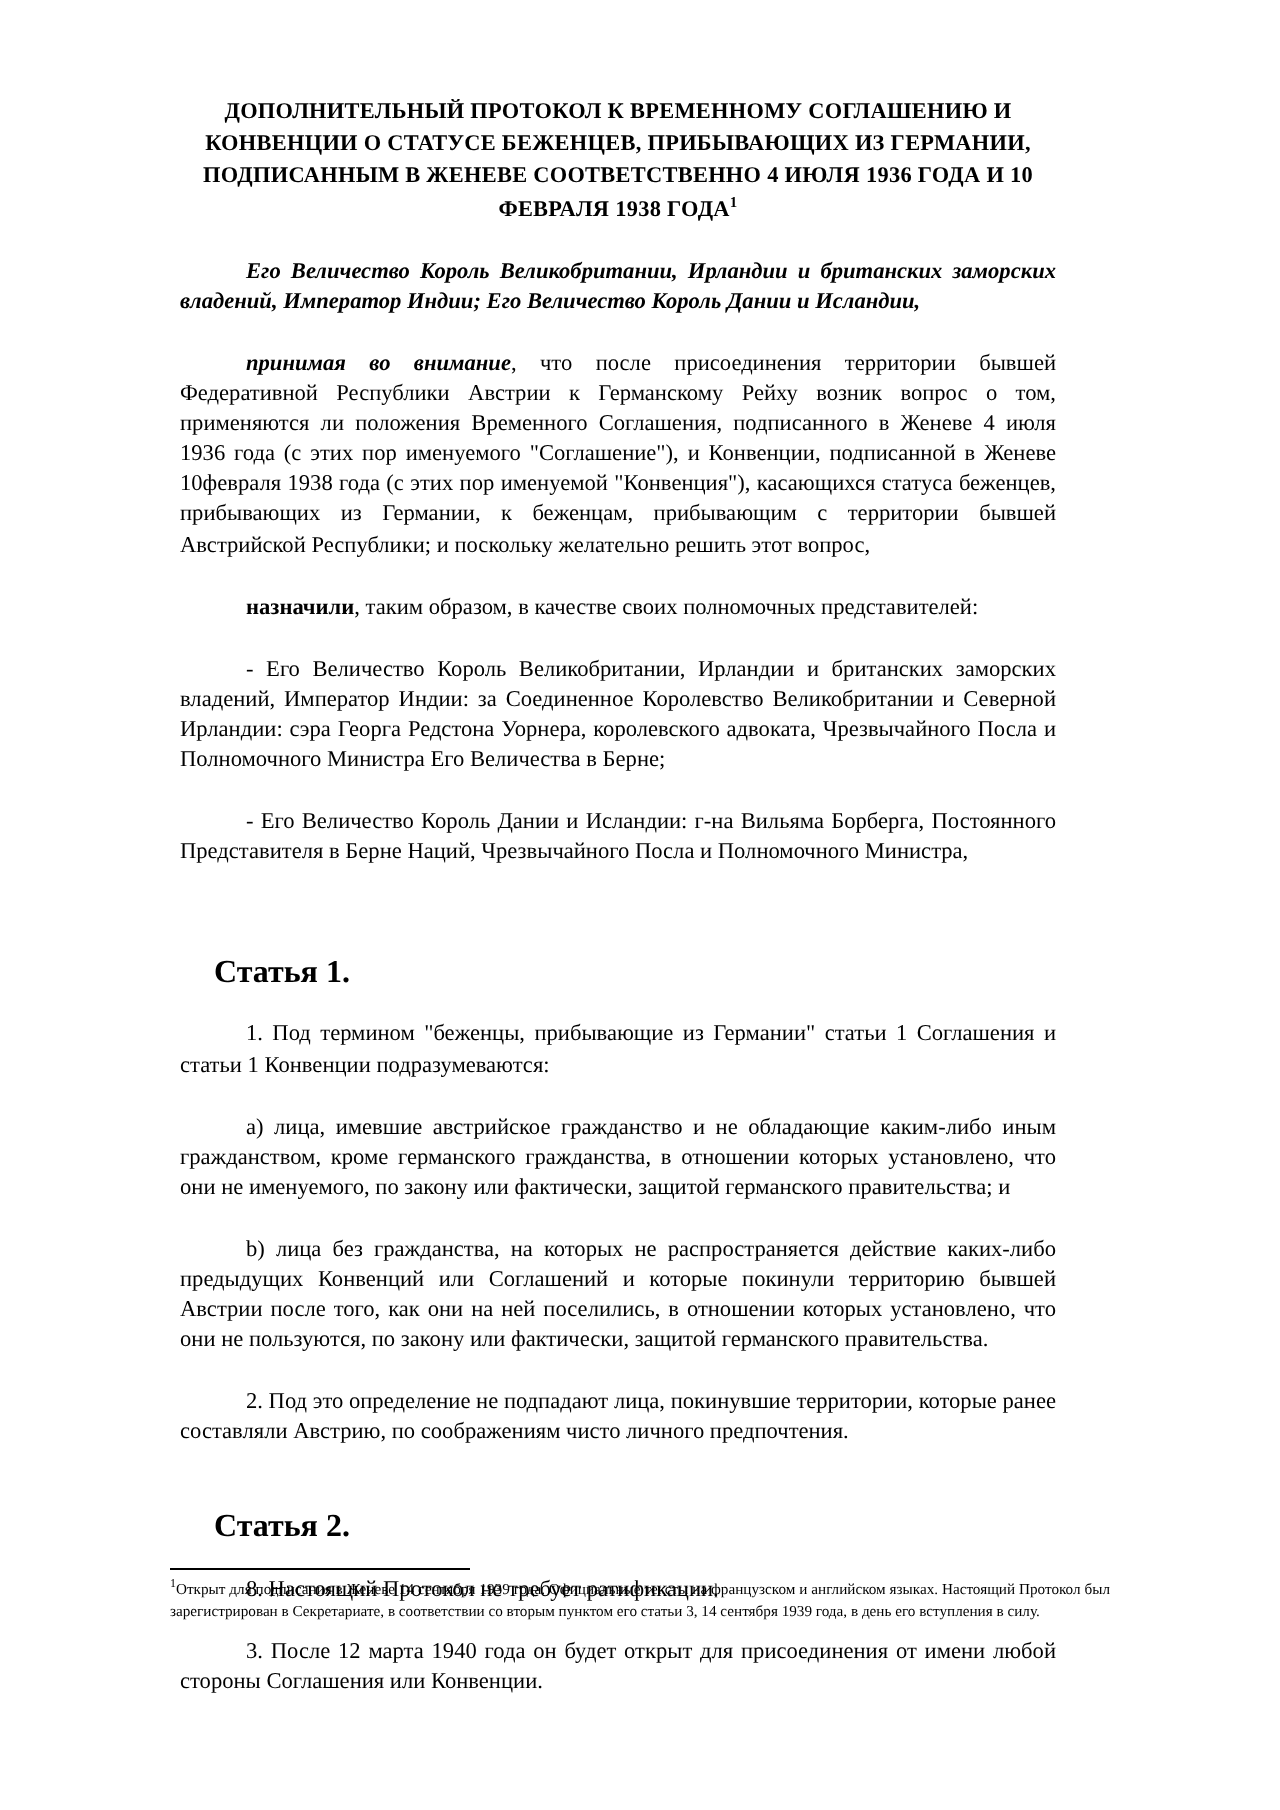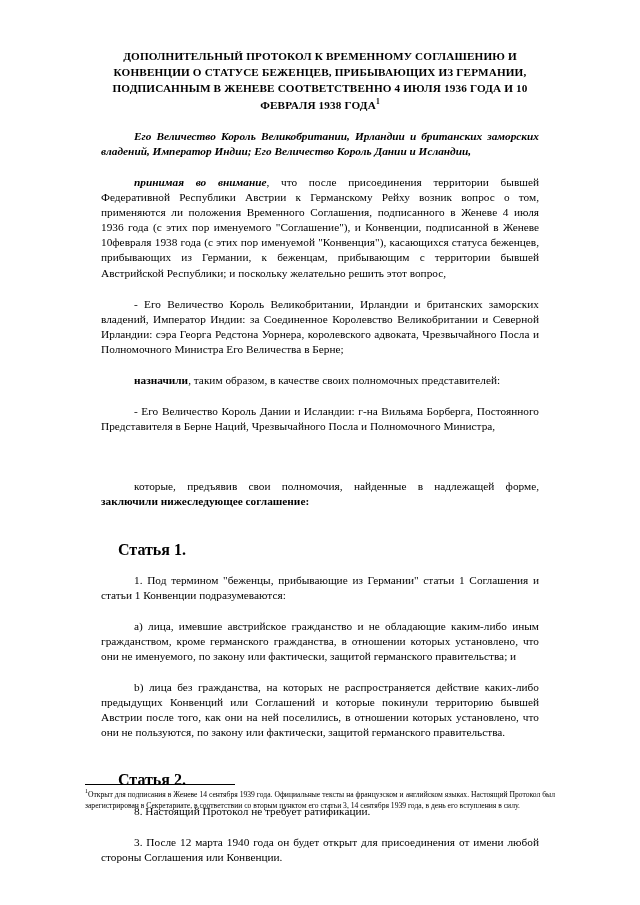--- a/index.html
+++ b/index.html
@@ -18,21 +18,21 @@
   .page {
     position: relative;
     width: 640px;
     height: 905px;
     box-sizing: border-box;
     padding: 0;
     overflow: hidden;
   }
   .content {
     position: absolute;
-    left: 85px;
+    left: 74px;
     top: 48px;
     width: 470px;
   }
   .doc-title {
     font-size: 11.2px;
     font-weight: bold;
     line-height: 16.2px;
     text-align: center;
     letter-spacing: 0.15px;
     margin: 0 0 14px 0;
@@ -93,36 +93,36 @@
 <div class="page">
 
   <div class="content">
 
     <h1 class="doc-title"><span>ДОПОЛНИТЕЛЬНЫЙ ПРОТОКОЛ К ВРЕМЕННОМУ СОГЛАШЕНИЮ И КОНВЕНЦИИ О СТАТУСЕ БЕЖЕНЦЕВ, ПРИБЫВАЮЩИХ ИЗ ГЕРМАНИИ, ПОДПИСАННЫМ В ЖЕНЕВЕ СООТВЕТСТВЕННО 4 ИЮЛЯ 1936 ГОДА И 10 ФЕВРАЛЯ 1938 ГОДА</span><sup>1</sup></h1>
 
     <p class="para"><span class="bi">Его Величество Король Великобритании, Ирландии и британских заморских владений, Император Индии; Его Величество Король Дании и Исландии,</span></p>
 
     <p class="para"><span class="bi">принимая во внимание</span><span>, что после присоединения территории бывшей Федеративной Республики Австрии к Германскому Рейху возник вопрос о том, применяются ли положения Временного Соглашения, подписанного в Женеве 4 июля 1936 года (с этих пор именуемого "Соглашение"), и Конвенции, подписанной в Женеве 10февраля 1938 года (с этих пор именуемой "Конвенция"), касающихся статуса беженцев, прибывающих из Германии, к беженцам, прибывающим с территории бывшей Австрийской Республики; и поскольку желательно решить этот вопрос,</span></p>
 
+    <p class="para"><span class="b">назначили</span><span>, таким образом, в качестве своих полномочных представителей:</span></p>
+
     <p class="para"><span>- Его Величество Король Великобритании, Ирландии и британских заморских владений, Император Индии: за Соединенное Королевство Великобритании и Северной Ирландии: сэра Георга Редстона Уорнера, королевского адвоката, Чрезвычайного Посла и Полномочного Министра Его Величества в Берне;</span></p>
-
-    <p class="para"><span class="b">назначили</span><span>, таким образом, в качестве своих полномочных представителей:</span></p>
 
     <p class="para"><span>- Его Величество Король Дании и Исландии: г-на Вильяма Борберга, Постоянного Представителя в Берне Наций, Чрезвычайного Посла и Полномочного Министра,</span></p>
 
     <div class="spacer-md"></div>
 
-    <p class="para"><span>которые, предъявив свои полномочия, найденные в надлежащей форме, </span><span class="b">заключили нижеследующее соглашение:</span></p>
 
     <div class="spacer-lg"></div>
 
     <p class="article-head">Статья 1.</p>
     <p class="para">1. Под термином "беженцы, прибывающие из Германии" статьи 1 Соглашения и статьи 1 Конвенции подразумеваются:</p>
     <p class="para">a) лица, имевшие австрийское гражданство и не обладающие каким-либо иным гражданством, кроме германского гражданства, в отношении которых установлено, что они не именуемого, по закону или фактически, защитой германского правительства; и</p>
     <p class="para">b) лица без гражданства, на которых не распространяется действие каких-либо предыдущих Конвенций или Соглашений и которые покинули территорию бывшей Австрии после того, как они на ней поселились, в отношении которых установлено, что они не пользуются, по закону или фактически, защитой германского правительства.</p>
+    <p class="para">2. Под это определение не подпадают лица, покинувшие территории, которые ранее составляли Австрию, по соображениям чисто личного предпочтения.</p>
 
     <div class="spacer-lg"></div>
 
     <p class="article-head">Статья 2.</p>
     <p class="para">8. Настоящий Протокол не требует ратификации.</p>
     <p class="para">3. После 12 марта 1940 года он будет открыт для присоединения от имени любой стороны Соглашения или Конвенции.</p>
 
     <div class="spacer-lg"></div>
 
 

